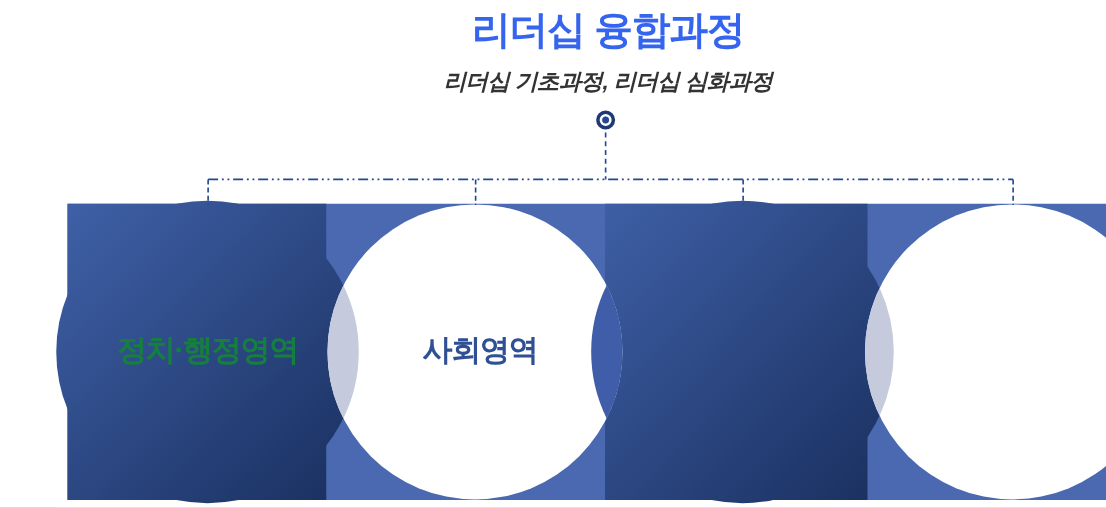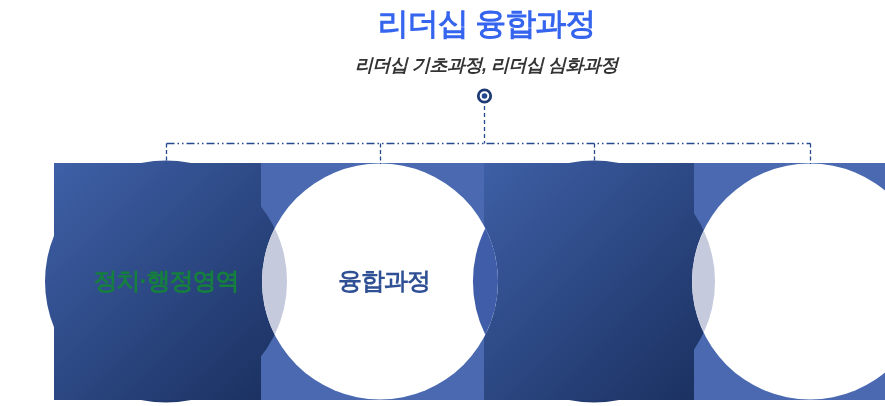--- a/index.html
+++ b/index.html
@@ -80,14 +80,14 @@
     <g>
       <circle cx="440.5" cy="96" r="6.2" fill="#ffffff" stroke="#1e3a74" stroke-width="2.8"></circle>
       <circle cx="440.5" cy="96" r="2.8" fill="#24488f"></circle>
     </g>
   </svg>
 
   <div class="title">리더십 융합과정</div>
   <div class="subtitle">리더십 기초과정, 리더십 심화과정</div>
 
   <div class="node-label on-dark nl-1">정치·행정영역</div>
-  <div class="node-label on-light nl-2">융합과정</div>
+  <div class="node-label on-light nl-2">사회영역</div>
 </div>
 
 </body></html>

